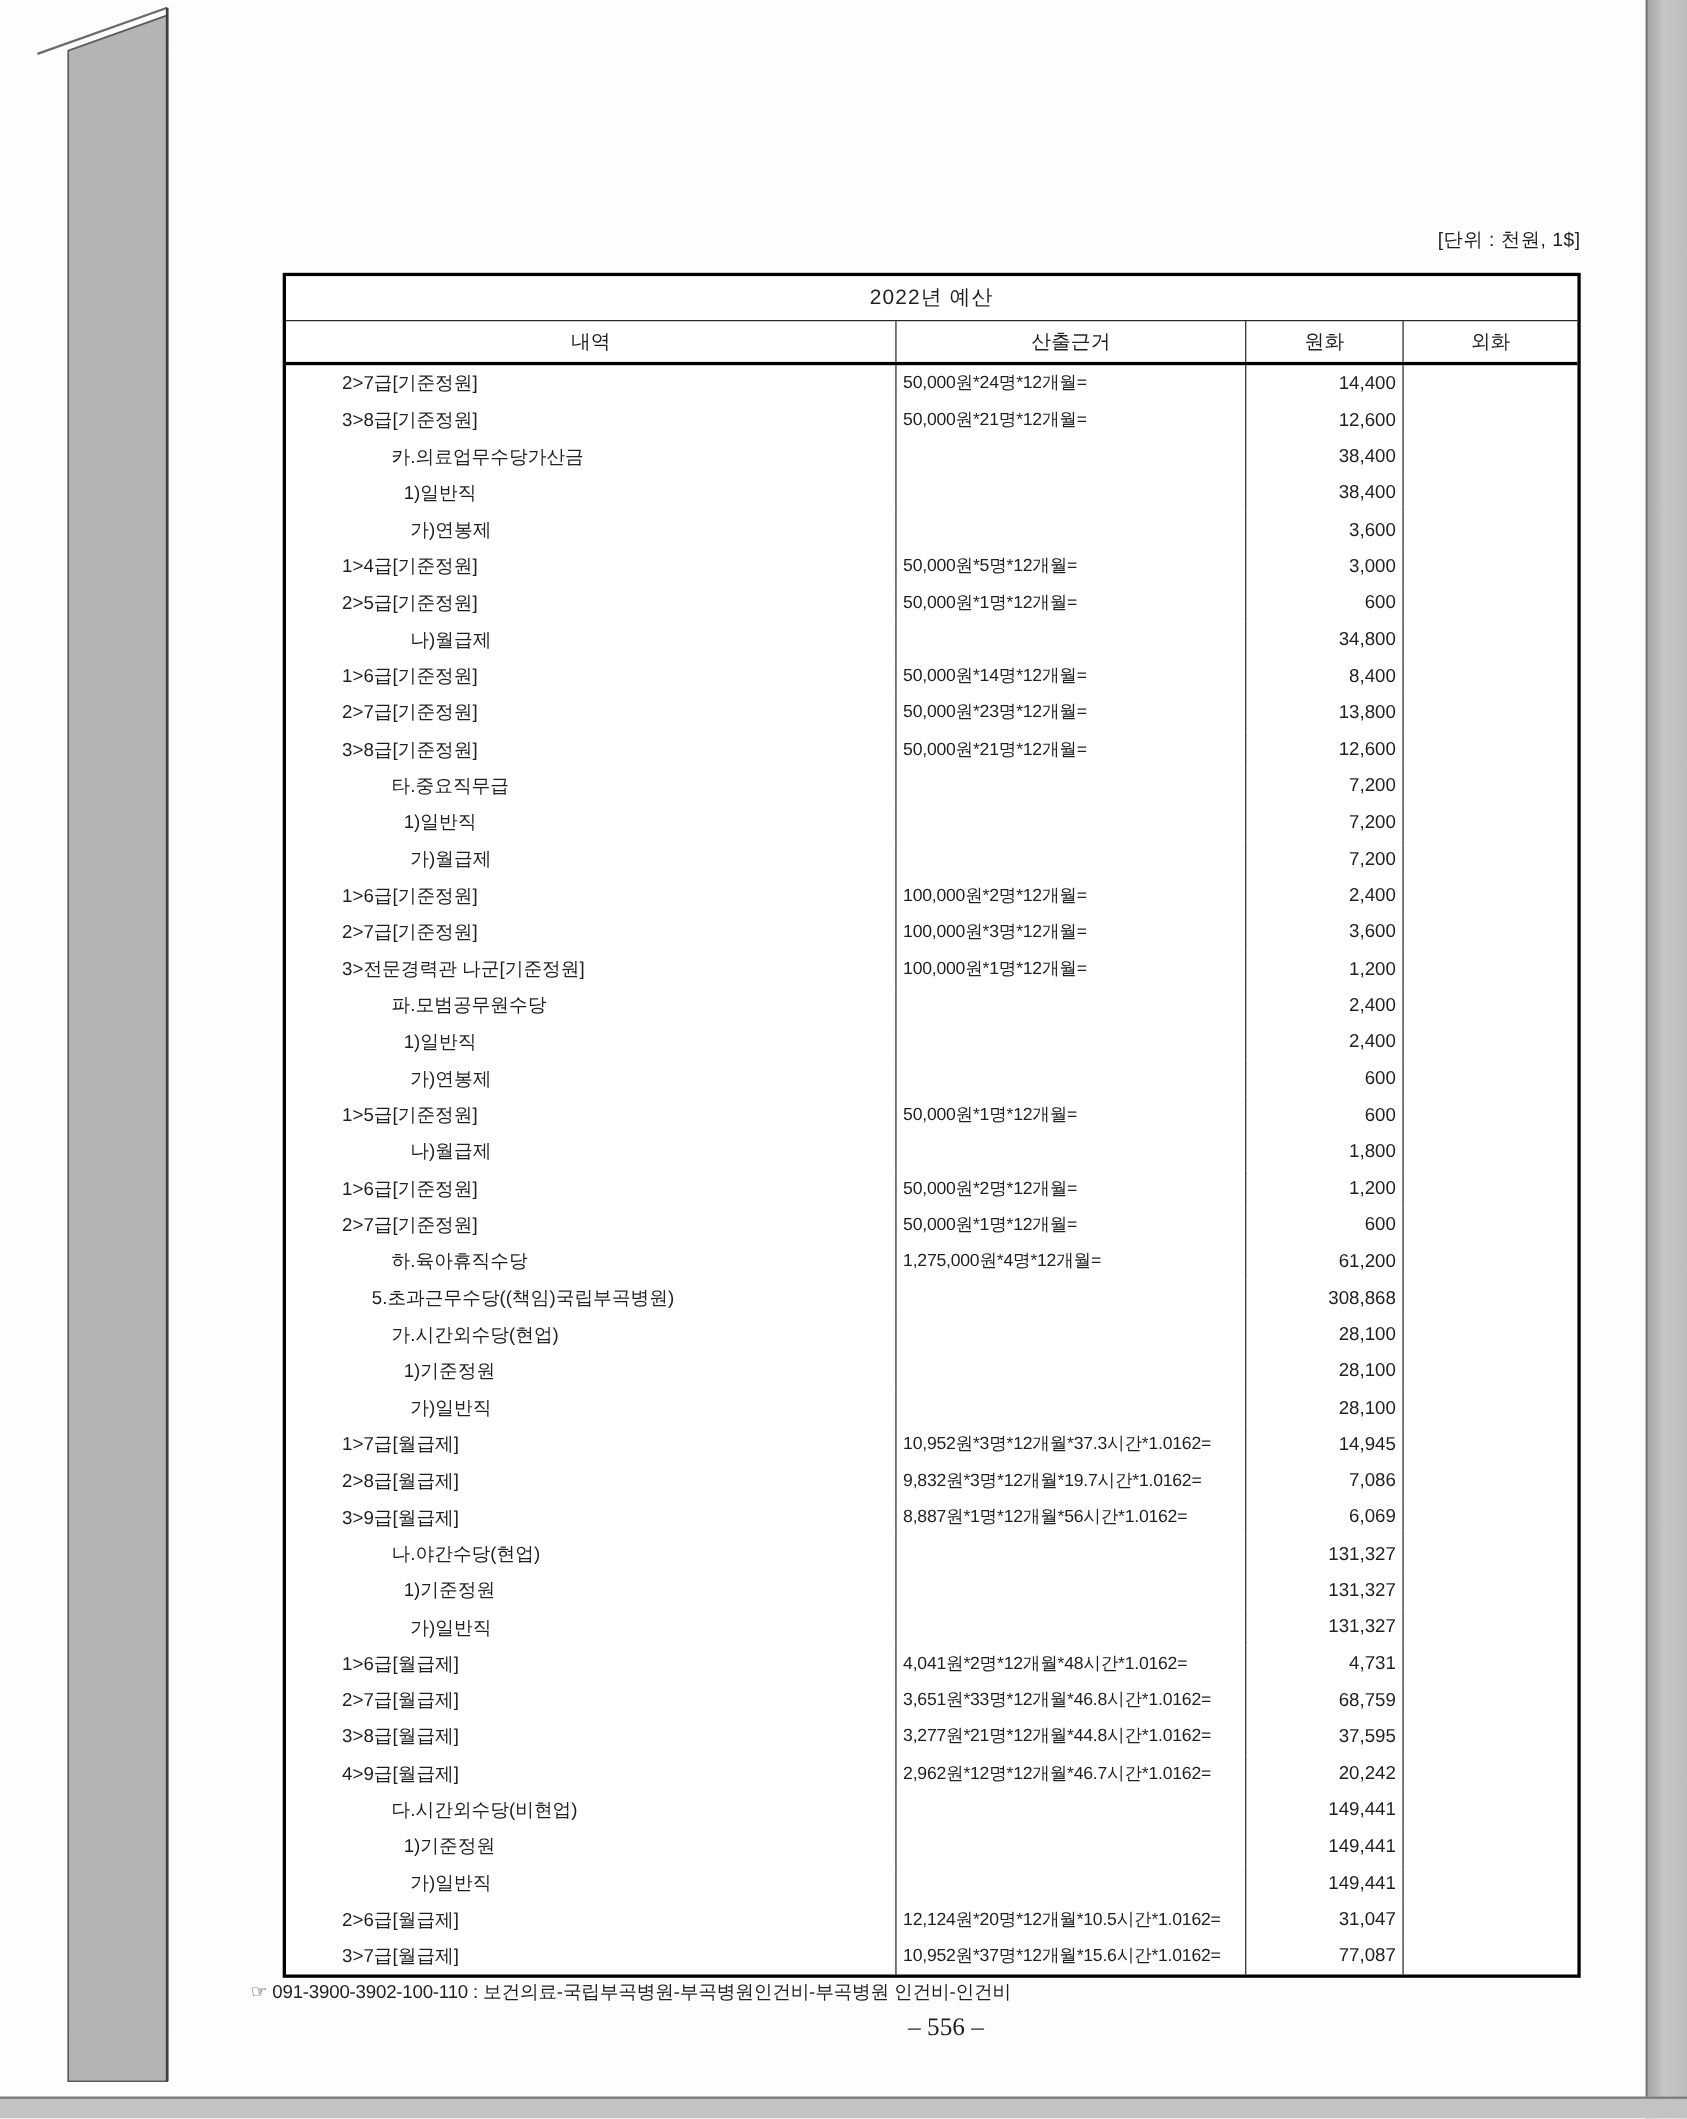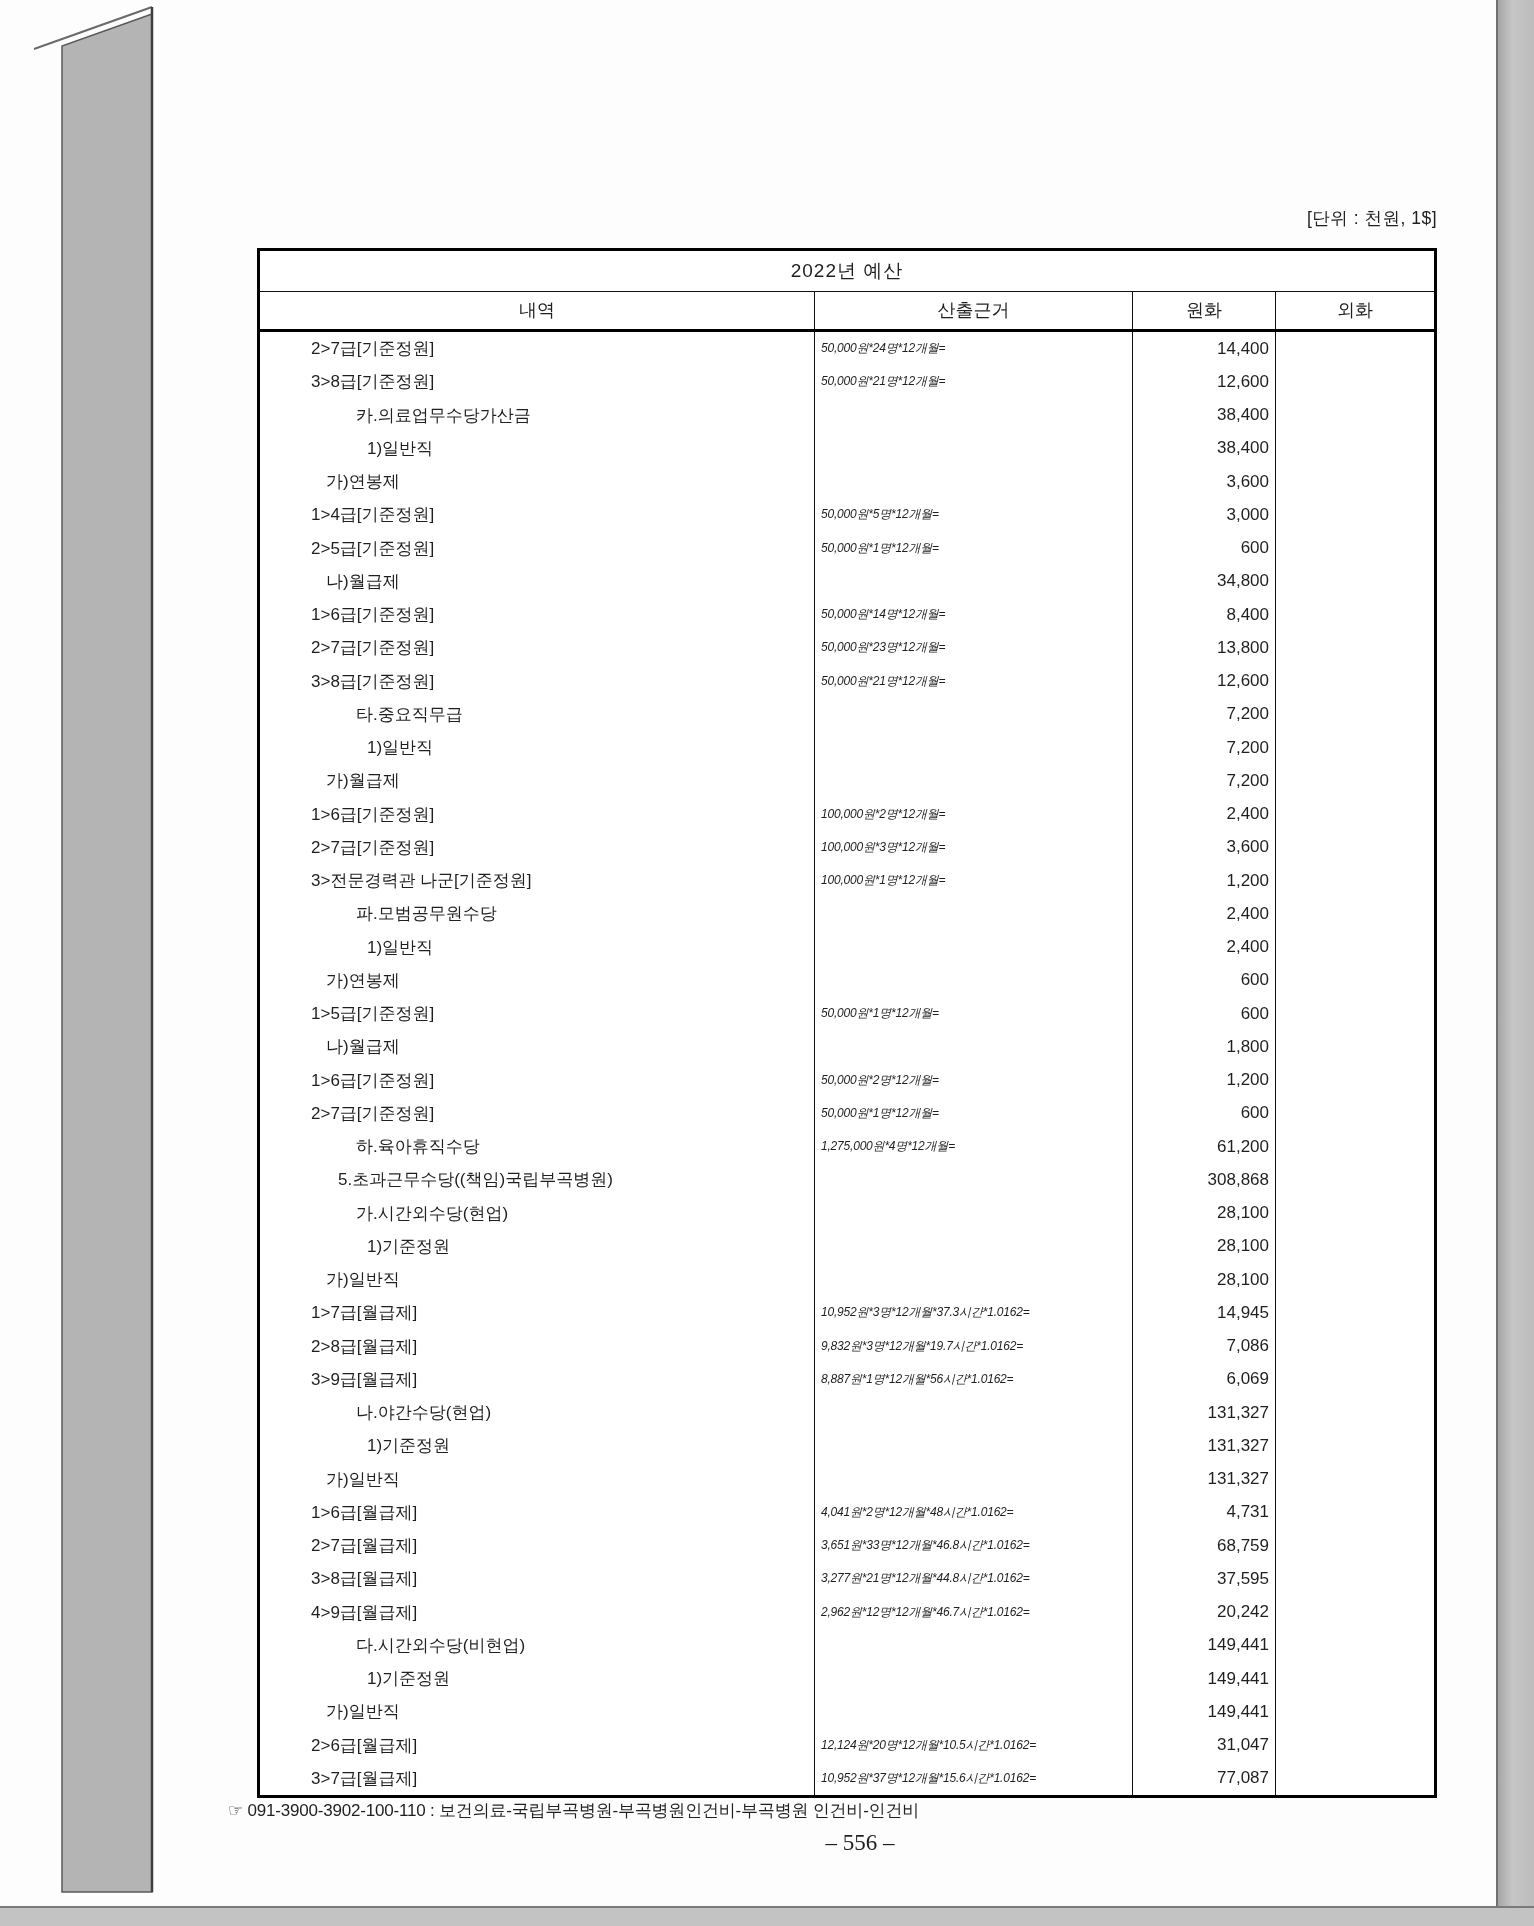--- a/index.html
+++ b/index.html
@@ -54,26 +54,26 @@
   .c-krw{ width:143px; }
   .c-fx{ flex:1; border-right:none !important; }
 
   #table-body{ flex:1 1 auto; display:flex; flex-direction:column; }
   .trow{ display:flex; flex:1 1 auto; min-height:0; }
   .tcell{
     border-right:1px solid #111; box-sizing:border-box;
     font-size:17px; display:flex; align-items:center;
     white-space:nowrap; overflow:visible;
   }
-  .tcell.c-basis{ font-size:12px; letter-spacing:-.2px; padding-left:6px;font-style:italic; }
+  .tcell.c-basis{ font-size:16px; letter-spacing:-.2px; padding-left:6px; }
   .tcell.c-krw{ justify-content:flex-end; padding-right:6px; }
   .ind0{ padding-left:78px; }
   .ind1{ padding-left:96px; }
   .ind2{ padding-left:107px; }
-  .ind3{ padding-left:66px;text-align:center; }
+  .ind3{ padding-left:113px;text-align:center; }
   .ind4{ padding-left:51px; }
 
   #footnote{
     position:absolute; left:228px; top:1799px; width:1240px;
     font-size:17px; letter-spacing:-.2px;
   }
   #page-number{
     position:absolute; left:300px; top:1830px; width:1120px;
     text-align:center;
     font-family:"Liberation Serif","DejaVu Serif",serif;

